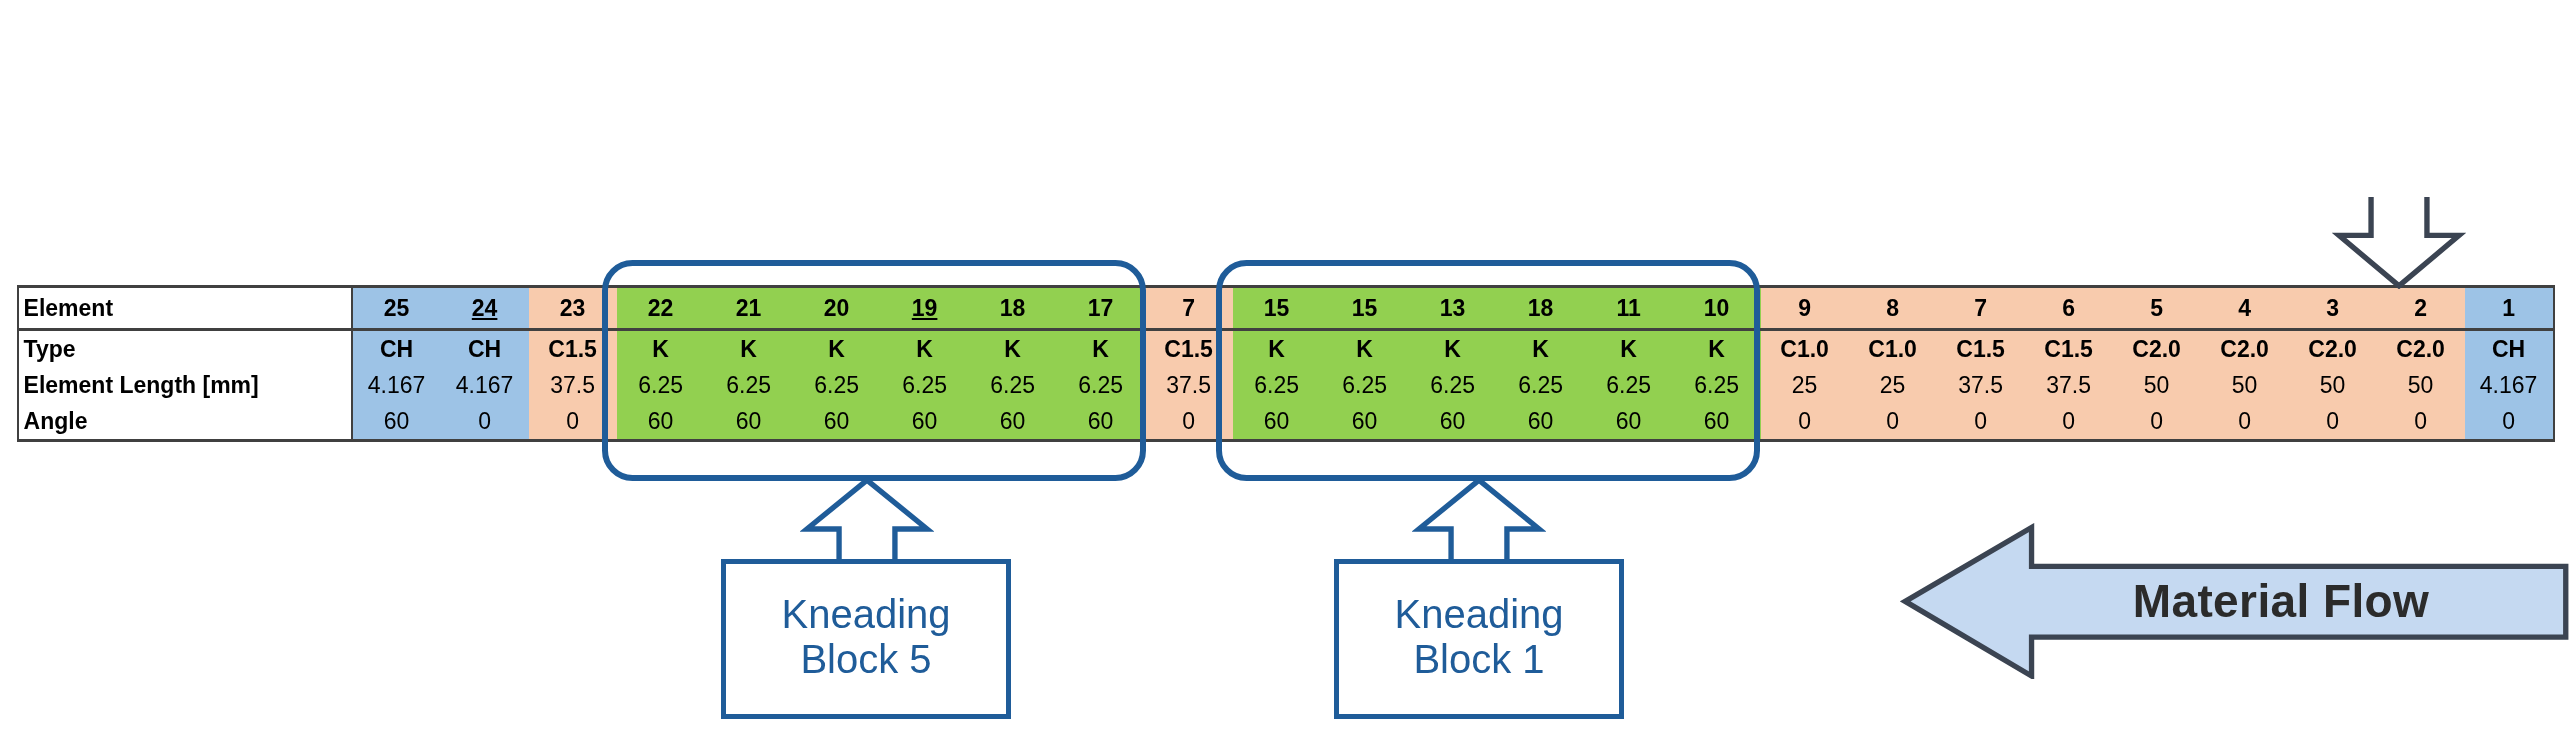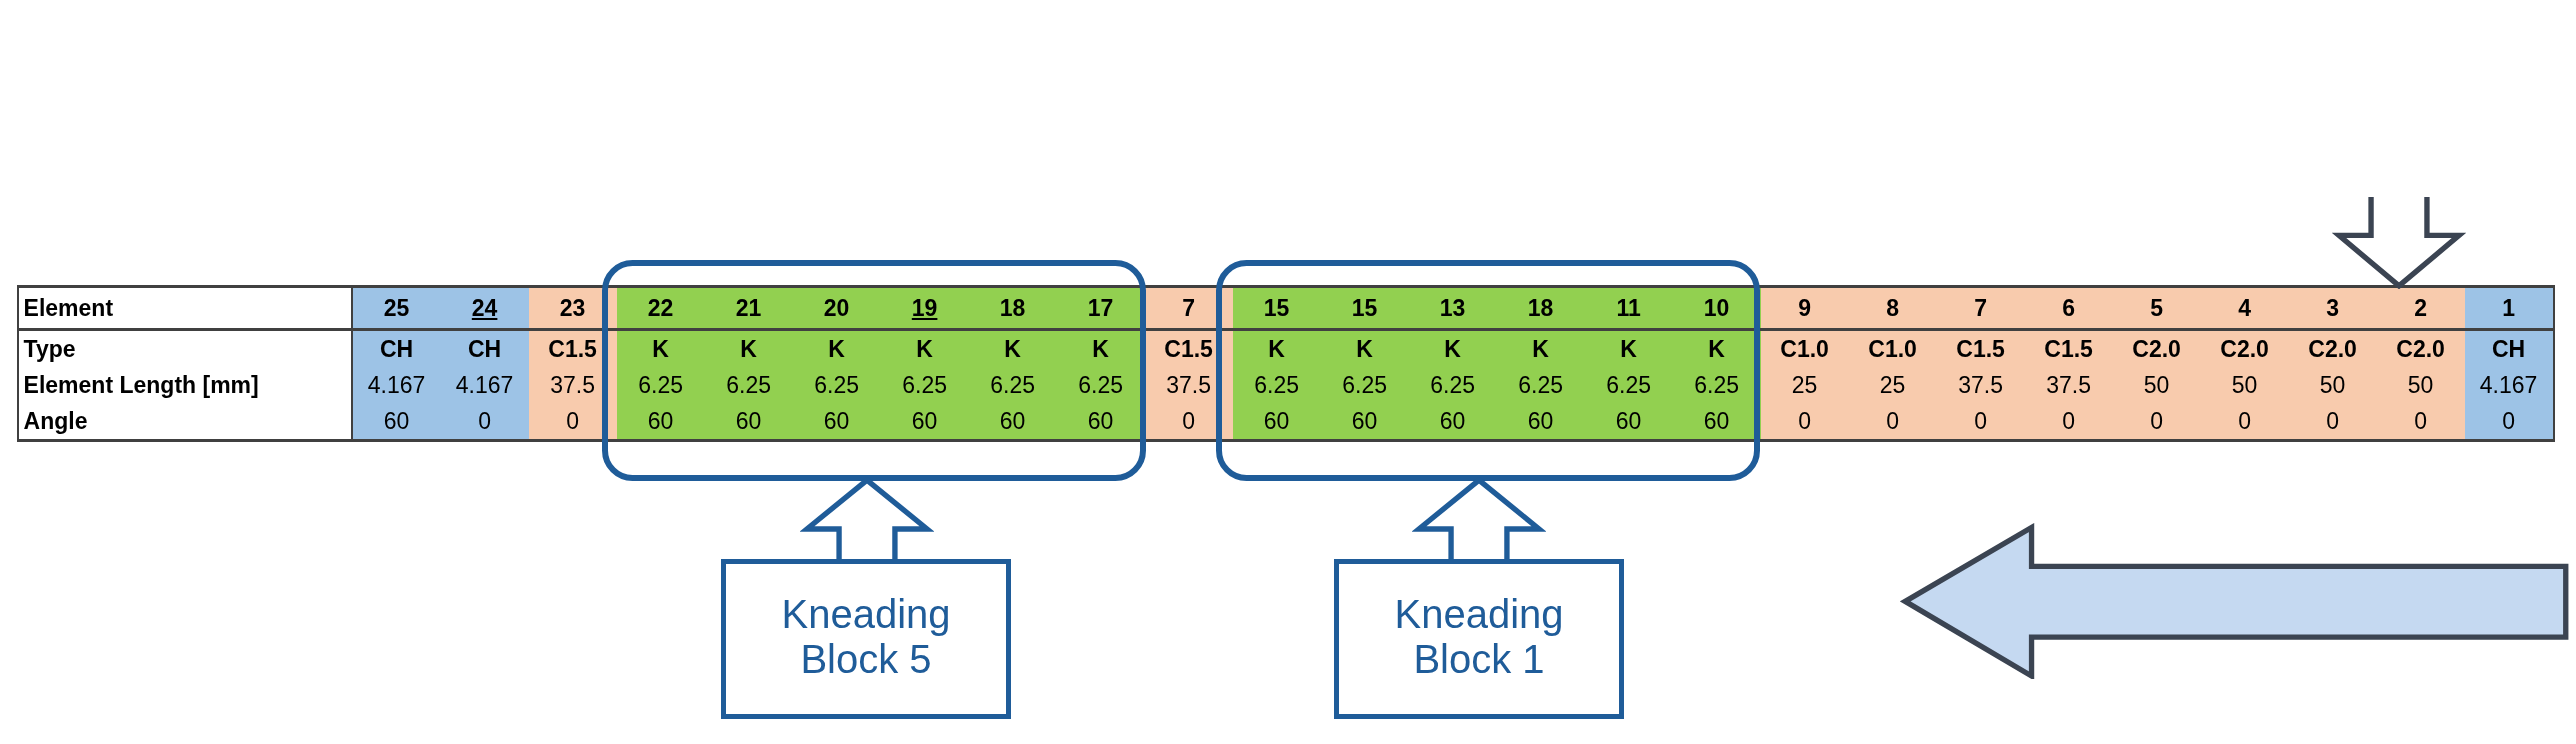--- a/index.html
+++ b/index.html
@@ -269,15 +269,16 @@
     </div>
   </div>
 
   <svg id="powder-arrow" viewBox="0 0 175 120">
     <path d="M51 -4 L51 50 L9 50 L87.5 116 L166 50 L124 50 L124 -4 Z" fill="#ffffff" stroke="#3B4452" stroke-width="7" stroke-linejoin="miter"></path>
   </svg>
 
   <svg id="material-flow" viewBox="0 0 880 205">
     <path d="M6 103 L172 6 L172 57 L874 57 L874 150 L172 150 L172 201 Z" fill="#C5D9F1" stroke="#3B4452" stroke-width="7" stroke-linejoin="miter"></path>
   </svg>
+  <div id="material-flow-label">Material Flow</div>
 
 </div>
 
 
 </body></html>

